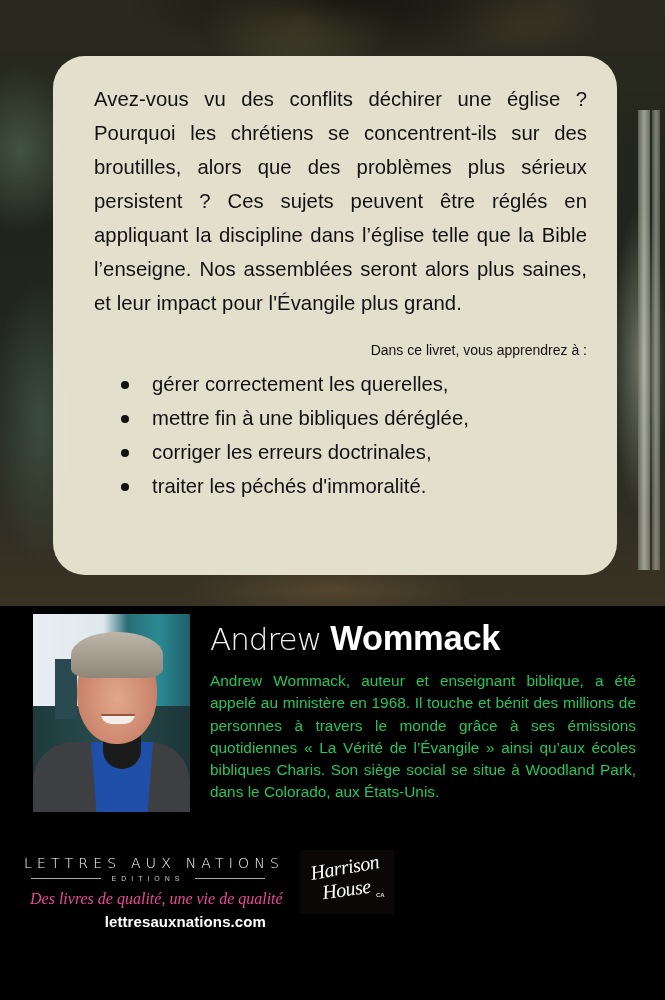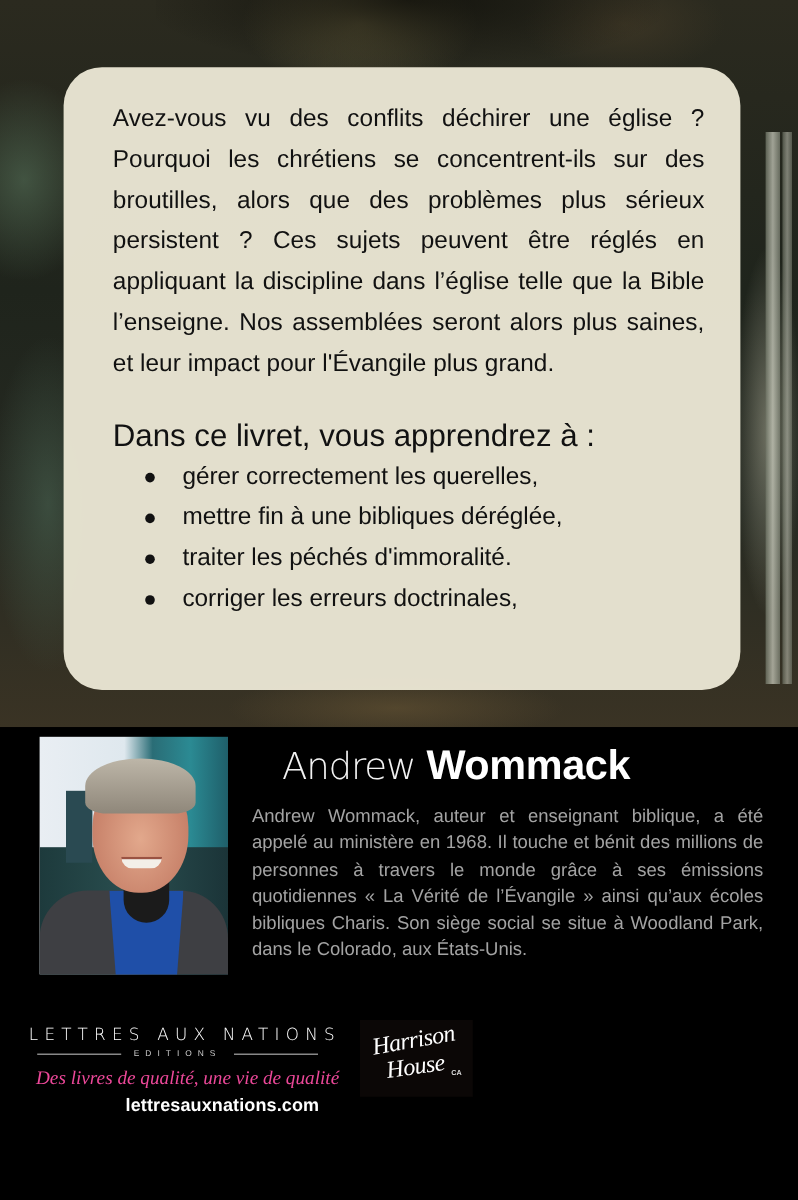--- a/index.html
+++ b/index.html
@@ -36,21 +36,21 @@
     background: rgba(233,229,211,0.97);
     border-radius: 32px;
     padding: 26px 30px 0 41px;
     color: #111;
   }
   .intro {
     font-size: 20.3px; line-height: 34px; text-align: justify;
     text-align-last: left; letter-spacing: 0.05px;
   }
   .lead {
-    margin-top: 26px; font-size: 26px; line-height: 34px;
+    margin-top: 13px; font-size: 14px; line-height: 34px; text-align: right;
   }
   .bullets { list-style: none; padding-left: 24px; }
   .bullets li {
     position: relative; font-size: 20.3px; line-height: 34px; padding-left: 34px;
   }
   .bullet-dot {
     position: absolute; left: 3px; top: 14px; width: 8px; height: 8px;
     border-radius: 50%; background: #111;
   }
 
@@ -93,25 +93,25 @@
   }
   .photo-smile {
     position: absolute; left: 68px; top: 100px; width: 34px; height: 10px;
     background: #f3efe8; border-radius: 0 0 16px 16px; border-top: 2px solid #9a5242;
   }
 
   .author-name {
     position: absolute; left: 210px; top: 12px; font-size: 34.5px; line-height: 40px;
     color: #fff; letter-spacing: -0.3px;
   }
-  .author-first { font-weight: 300; color: #f2f2f2; font-family: "DejaVu Sans", sans-serif; font-size: 31px; letter-spacing: -1px; margin-left: 25px; }
+  .author-first { font-weight: 300; color: #f2f2f2; font-family: "DejaVu Sans", sans-serif; font-size: 31px; letter-spacing: -1px; }
   .author-last { font-weight: 700; font-family: "Liberation Sans", sans-serif; margin-top: 44px; }
   .author-bio {
     position: absolute; left: 210px; top: 64px; width: 426px;
-    font-size: 15.4px; line-height: 22.3px; color: #a3a3a3;
+    font-size: 15.4px; line-height: 22.3px; color: #22c55e;
     text-align: justify; text-align-last: left;
   }
 
   
   .publisher {
     position: absolute; left: 30px; top: 248px; width: 236px; text-align: right; color: #fff;
   }
   .pub-name {
     font-size: 14px; letter-spacing: 5.2px; font-weight: 300; line-height: 18px;
     font-family: "DejaVu Sans", sans-serif; white-space: nowrap; margin-left: -6px;
@@ -163,25 +163,25 @@
     <li>
       <span class="bullet-dot"></span>
       <span>gérer correctement les querelles,</span>
     </li>
     <li>
       <span class="bullet-dot"></span>
       <span>mettre fin à une bibliques déréglée,</span>
     </li>
     <li>
       <span class="bullet-dot"></span>
+      <span>corriger les erreurs doctrinales,</span>
+    </li>
+    <li>
+      <span class="bullet-dot"></span>
       <span>traiter les péchés d'immoralité.</span>
-    </li>
-    <li>
-      <span class="bullet-dot"></span>
-      <span>corriger les erreurs doctrinales,</span>
     </li>
   </ul>
 </div>
 
 <div class="author-section">
   <div class="author-photo">
     <div class="photo-screen-bottom"></div>
     <div class="photo-screen-dark"></div>
     <div class="photo-jacket"></div>
     <div class="photo-shirt"></div>

